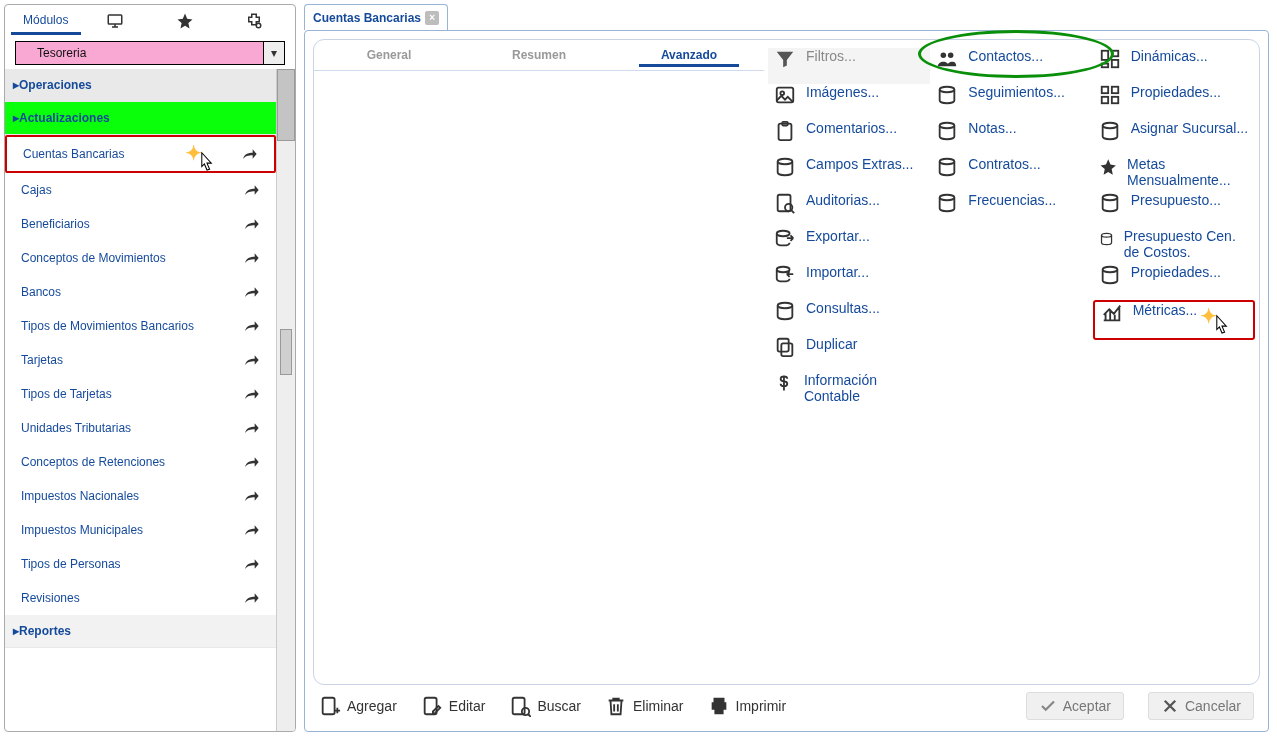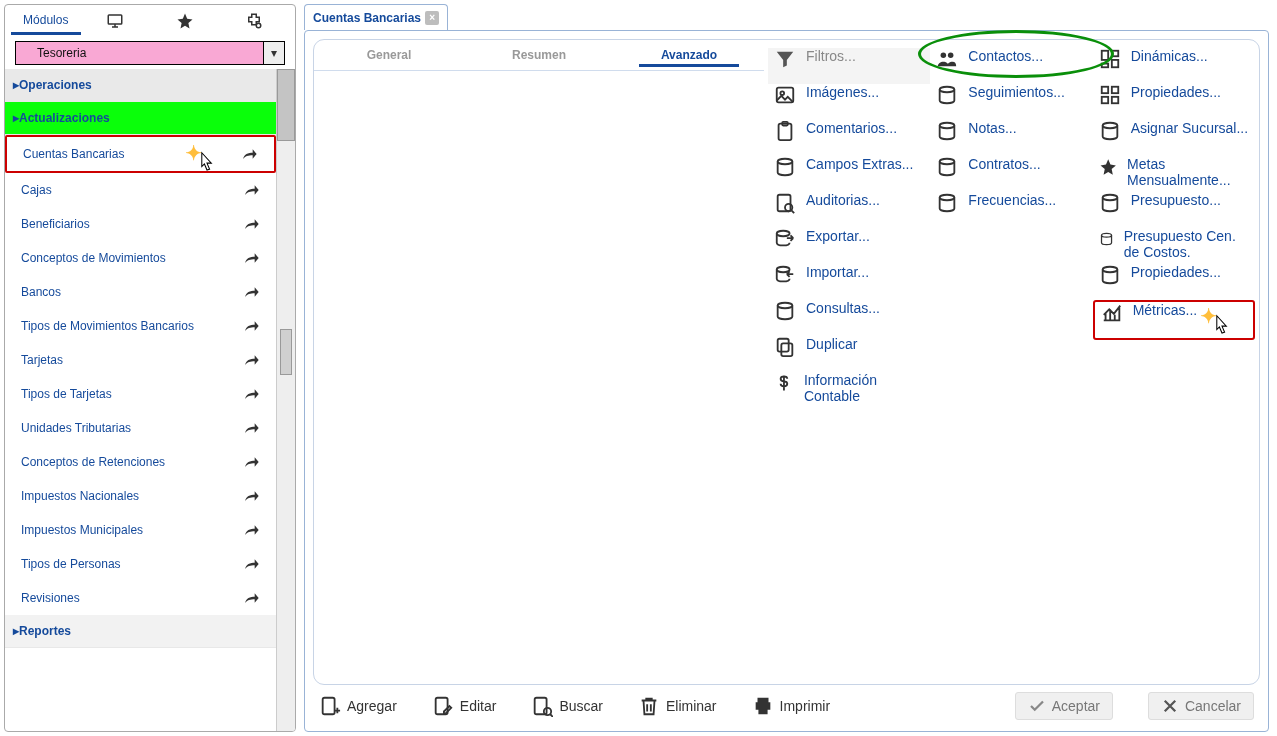--- a/index.html
+++ b/index.html
@@ -48,21 +48,21 @@
 .stab.active:after{content:"";display:block;position:absolute;bottom:3px;width:100px;height:3px;background:#154a9b}
 #green-circle{position:absolute;left:604px;top:-10px;width:190px;height:42px;border:3px solid #0a8f0a;border-radius:50%;pointer-events:none}
 
 #grid{flex:1;display:flex;padding:8px 4px;overflow:hidden}
 .col{flex:1}
 .opt{display:flex;gap:10px;height:36px;color:#154a9b;cursor:pointer;padding:0 6px;font-size:14px}
 .opt svg,.opt .grey{color:#444}
 .opt.grey-text{color:#888}
 .opt.hl{border:2px solid #c00;border-radius:3px;position:relative}
 
-#toolbar{display:flex;align-items:center;height:34px;gap:35px;padding:0 6px;margin-top:4px}
+#toolbar{display:flex;align-items:center;height:34px;gap:24px;padding:0 6px;margin-top:4px}
 .tb{display:flex;align-items:center;gap:6px;font-size:14px;color:#333;cursor:pointer}
 .tb.btn{background:#f0f0f0;border:1px solid #ddd;border-radius:3px;padding:4px 12px;color:#777}
 #toolbar .spacer{flex:1}
 
 svg{display:block}
 </style>
 </head>
 <body>
 
 <div id="west">

